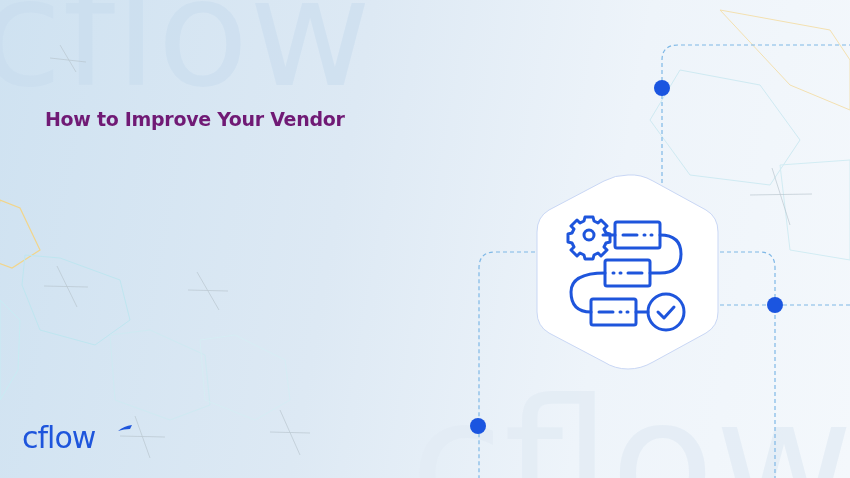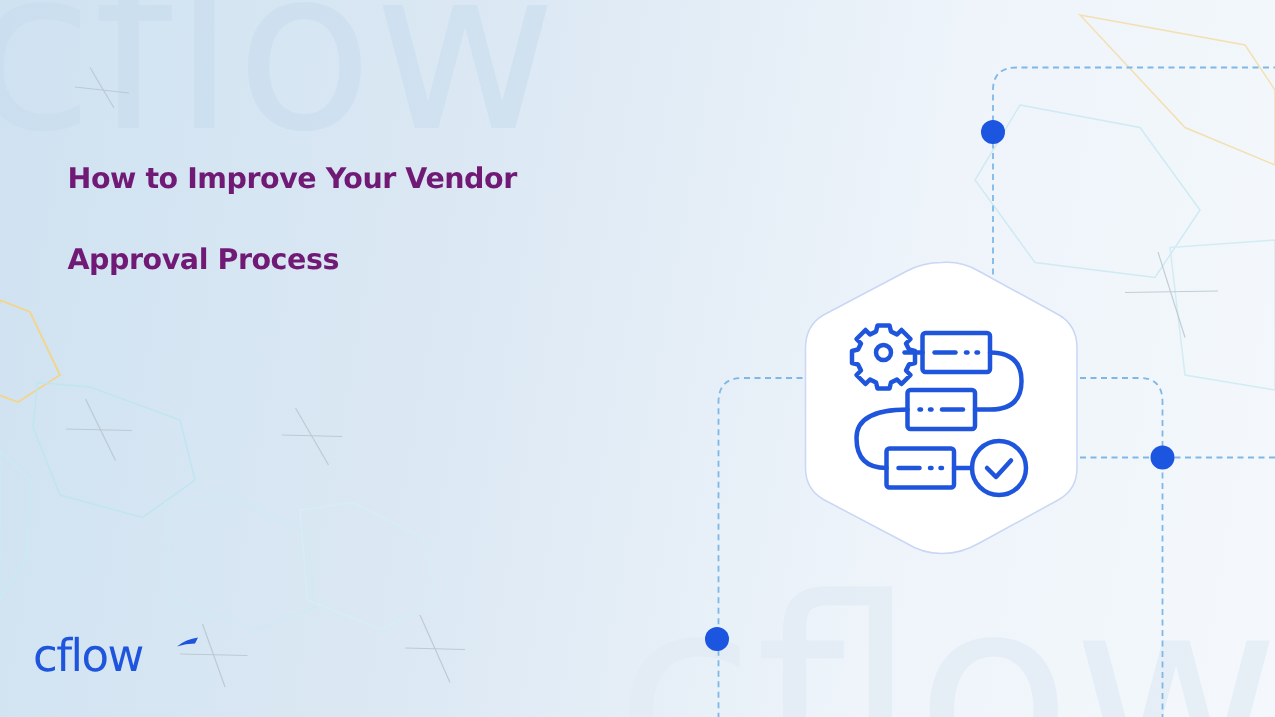--- a/index.html
+++ b/index.html
@@ -57,21 +57,20 @@
 
   <g fill="#1b55e0">
     <circle cx="662" cy="88" r="8"></circle>
     <circle cx="775" cy="305" r="8"></circle>
     <circle cx="478" cy="426" r="8"></circle>
   </g>
 </svg>
 
 <h1 class="title">
   <span>How to Improve Your Vendor</span>
-  <span>Approval Process</span>
 </h1>
 
 <svg class="layer" viewBox="0 0 850 478">
   <path d="M628,175 Q641,174 653,181 L706,210 Q718,217 718,232 L718,312 Q718,326 706,333 L653,362 Q641,369 628,369 Q615,369 604,362 L549,333 Q537,326 537,312 L537,232 Q537,217 549,210 L604,181 Q615,175 628,175 Z" fill="#ffffff" stroke="#c9d7f5" stroke-width="1"></path>
   <g fill="none" stroke="#1e55dc" stroke-width="3" stroke-linecap="round" stroke-linejoin="round">
 
     <g>
       <circle cx="589" cy="235" r="5"></circle>
       <path d="M585,217 h8 l1,4 l4,2 l3,-3 l6,6 l-3,3 l2,4 l4,1 v8 l-4,1 l-2,4 l3,3 l-6,6 l-3,-3 l-4,2 l-1,4 h-8 l-1,-4 l-4,-2 l-3,3 l-6,-6 l3,-3 l-2,-4 l-4,-1 v-8 l4,-1 l2,-4 l-3,-3 l6,-6 l3,3 l4,-2 z"></path>
     </g>

